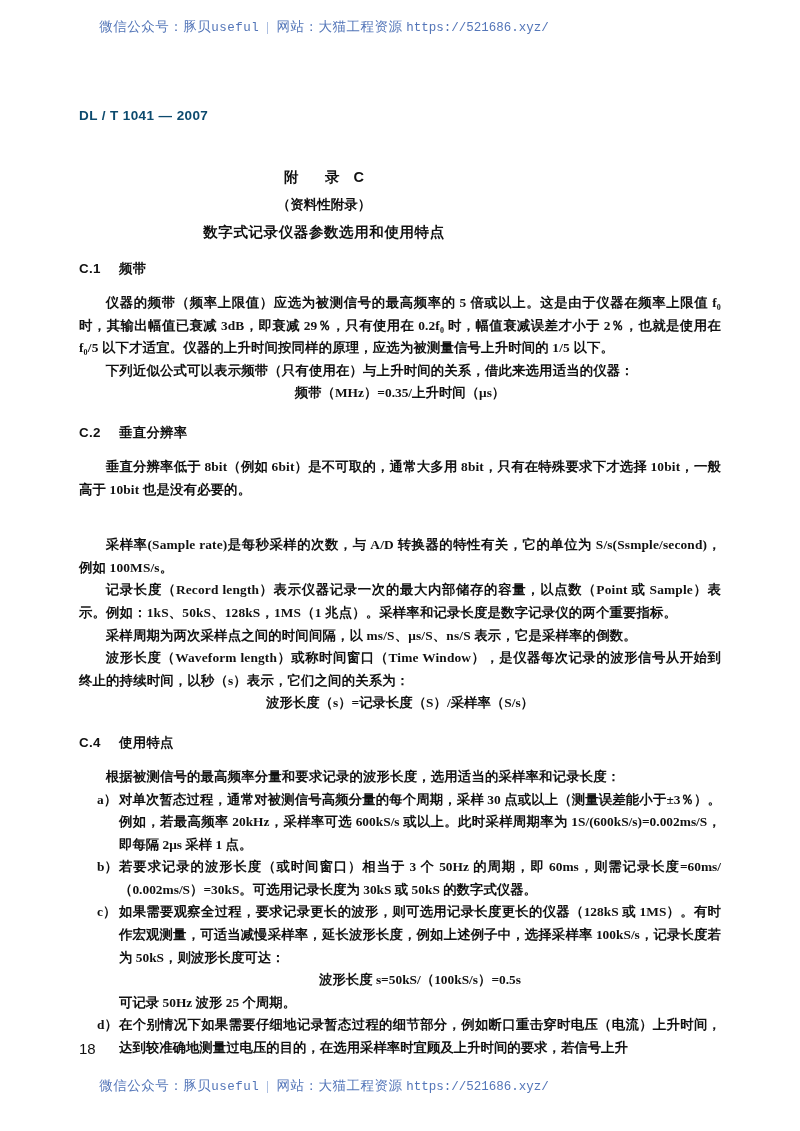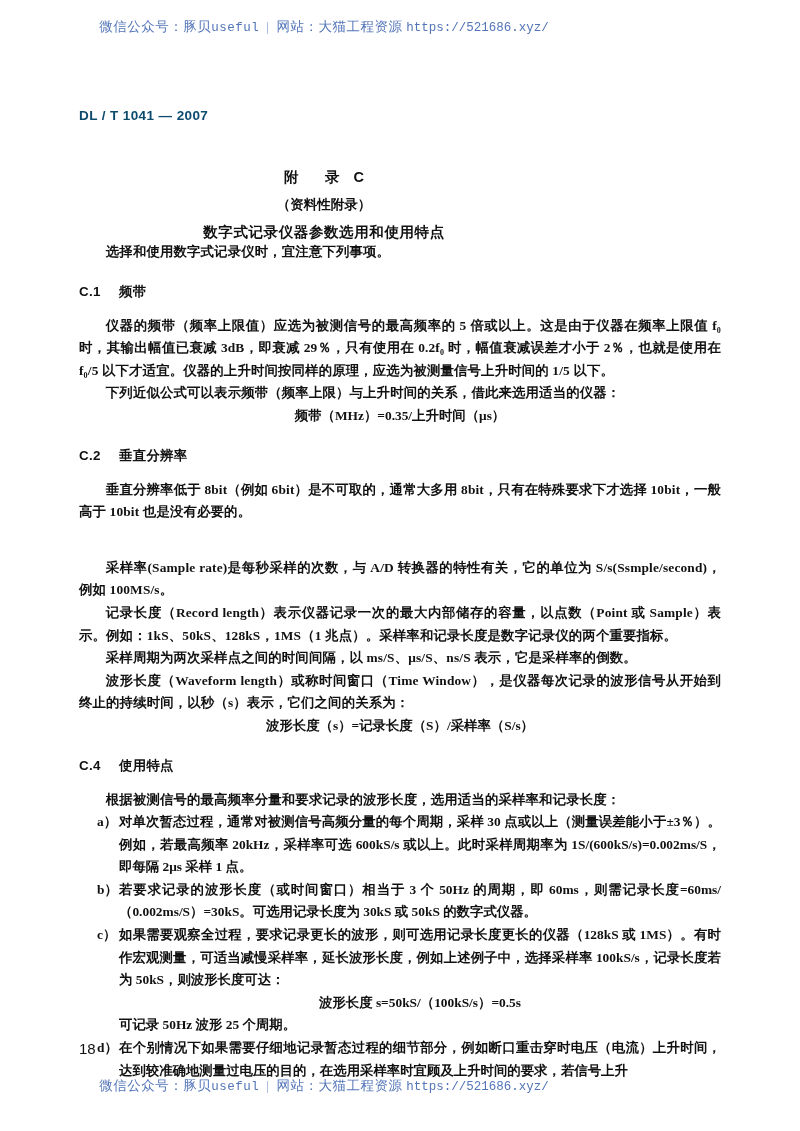--- a/index.html
+++ b/index.html
@@ -174,28 +174,27 @@
   <div class="std-header">DL / T 1041 — 2007</div>
 
   <div class="annex-block">
     <div class="annex-line1"><span>附　录</span><span class="latin">&nbsp;&nbsp;</span><span class="latin">C</span></div>
     <div class="annex-line2">（资料性附录）</div>
     <div class="annex-line3">数字式记录仪器参数选用和使用特点</div>
   </div>
 
   <div class="body-area">
 
-    <p class="para indent">选择和使用数字式记录仪时，宜注意下列事项。</p>
 
     <div class="gap-lg"></div>
 
     <div class="sec-head"><span class="sec-num">C.1</span><span>频带</span></div>
     <div class="gap-md"></div>
     <p class="para indent">仪器的频带（频率上限值）应选为被测信号的最高频率的 5 倍或以上。这是由于仪器在频率上限值 f₀ 时，其输出幅值已衰减 3dB，即衰减 29％，只有使用在 0.2f₀ 时，幅值衰减误差才小于 2％，也就是使用在 f₀/5 以下才适宜。仪器的上升时间按同样的原理，应选为被测量信号上升时间的 1/5 以下。</p>
-    <p class="para indent">下列近似公式可以表示频带（频率上限）与上升时间的关系，借此来选用适当的仪器：</p>
+    <p class="para indent">下列近似公式可以表示频带（只有使用在）与上升时间的关系，借此来选用适当的仪器：</p>
     <div class="formula">频带（MHz）=0.35/上升时间（μs）</div>
 
     <div class="gap-lg"></div>
 
     <div class="sec-head"><span class="sec-num">C.2</span><span>垂直分辨率</span></div>
     <div class="gap-md"></div>
     <p class="para indent">垂直分辨率低于 8bit（例如 6bit）是不可取的，通常大多用 8bit，只有在特殊要求下才选择 10bit，一般高于 10bit 也是没有必要的。</p>
 
     <div class="gap-lg"></div>
 

